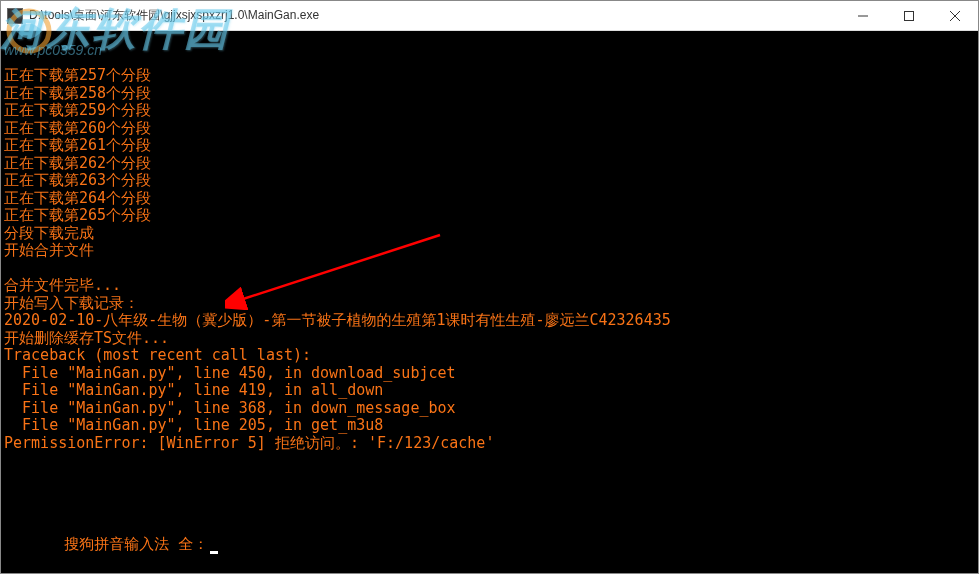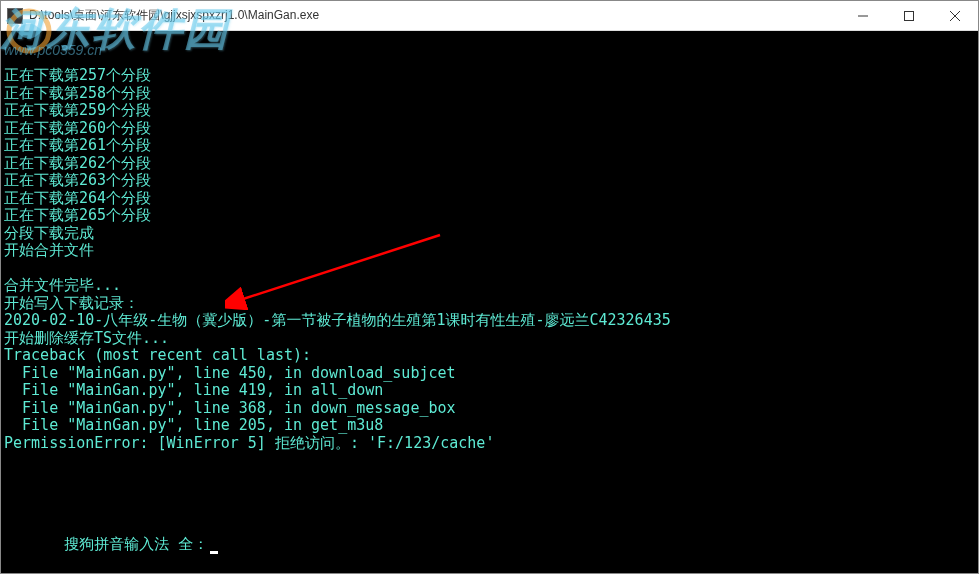--- a/index.html
+++ b/index.html
@@ -56,21 +56,21 @@
       display: flex;
       align-items: center;
       justify-content: center;
       font-size: 14px;
       color: #333;
       cursor: pointer;
     }
     .console {
       flex: 1;
       background: #000000;
-      color: #5eead4;
+      color: #f97316;
       font-family: "NSimSun", "SimSun", "Consolas", monospace;
       font-size: 15px;
       line-height: 17.5px;
       padding: 1px 3px;
       overflow: hidden;
       position: relative;
       white-space: pre;
     }
     .console-line {
       min-height: 17.5px;

